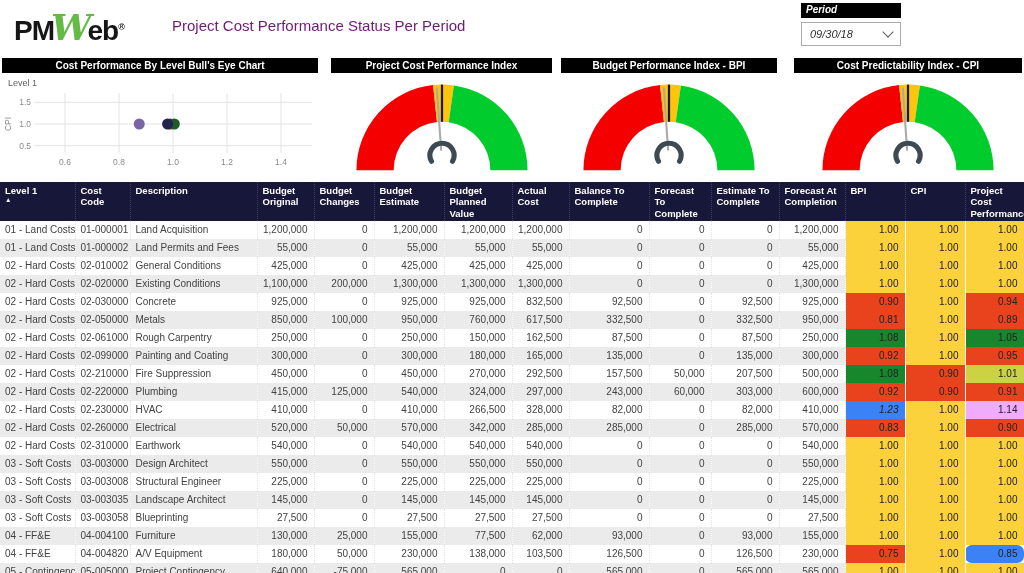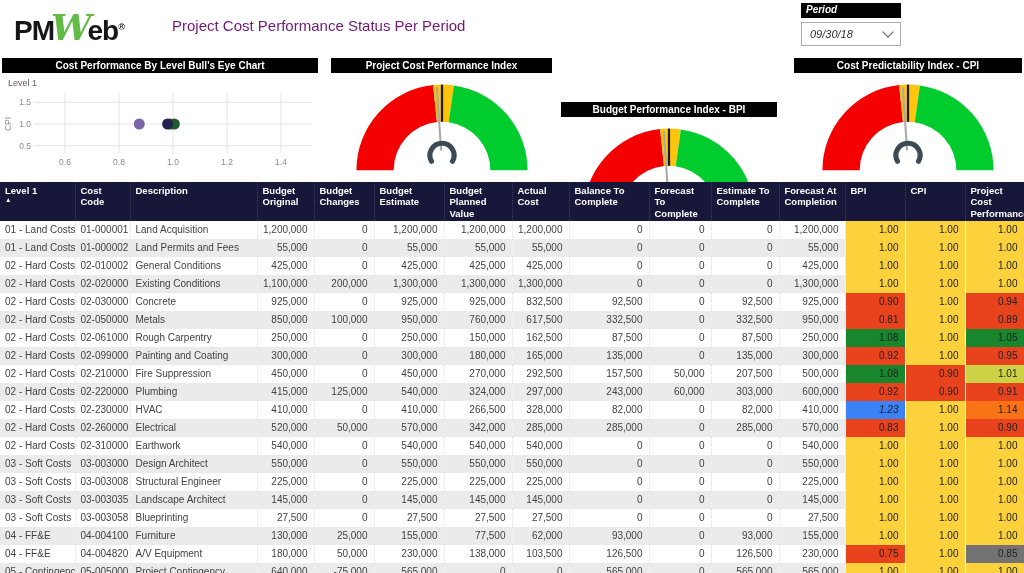--- a/index.html
+++ b/index.html
@@ -21,21 +21,21 @@
               display:flex;align-items:center;justify-content:space-between;
               padding:0 8px;font-size:11px;color:#323130;cursor:pointer;}
   .chev{width:7px;height:7px;border-right:1.5px solid #5f5f5f;border-bottom:1.5px solid #5f5f5f;
         transform:rotate(45deg);margin-top:-4px;flex:none;}
   
   .panel{position:absolute;top:58px;height:120px;}
   .panel-title{background:#000;color:#fff;font-size:10px;font-weight:bold;text-align:center;
                height:15px;line-height:15px;white-space:nowrap;overflow:hidden;}
   .p-bullseye{left:2px;width:316px;}
   .p-g1{left:331px;width:221px;}
-  .p-g2{left:561px;width:216px;margin-top:44px;}
+  .p-g2{left:561px;width:216px;}
   .p-g3{left:794px;width:228px;}
   .legend-row{display:flex;align-items:center;font-size:9px;color:#605e5c;
               padding:5px 4px 0 6px;white-space:nowrap;overflow:hidden;}
   .legend-title{margin-right:7px;}
   .lg-item{display:flex;align-items:center;margin-right:8px;cursor:pointer;}
   .lg-dot{width:8px;height:8px;border-radius:50%;margin-right:3px;flex:none;}
   .gauge-svg{display:block;margin:4px auto 0 auto;}
   
   .grid{position:absolute;top:182px;left:0;width:1024px;border-collapse:collapse;
         table-layout:fixed;font-size:10px;}
@@ -346,21 +346,21 @@
           <td class="num">0</td>
           <td class="num">410,000</td>
           <td class="num">266,500</td>
           <td class="num">328,000</td>
           <td class="num">82,000</td>
           <td class="num">0</td>
           <td class="num">82,000</td>
           <td class="num">410,000</td>
           <td class="kpi" style="background: #3b82f6; font-style: italic;">1.23</td>
           <td class="kpi" style="background: rgb(251, 209, 60);">1.00</td>
-          <td class="kpi" style="background: #f97316;">1.14</td>
+          <td class="kpi" style="background: #f0abfc;">1.14</td>
         </tr>
         <tr>
           <td>02 - Hard Costs</td>
           <td>02-260000</td>
           <td>Electrical</td>
           <td class="num">520,000</td>
           <td class="num">50,000</td>
           <td class="num">570,000</td>
           <td class="num">342,000</td>
           <td class="num">285,000</td>
@@ -482,21 +482,21 @@
           <td class="num">50,000</td>
           <td class="num">230,000</td>
           <td class="num">138,000</td>
           <td class="num">103,500</td>
           <td class="num">126,500</td>
           <td class="num">0</td>
           <td class="num">126,500</td>
           <td class="num">230,000</td>
           <td class="kpi" style="background: rgb(232, 67, 28);">0.75</td>
           <td class="kpi" style="background: rgb(251, 209, 60);">1.00</td>
-          <td class="kpi" style="background: #737373;">0.85</td>
+          <td class="kpi" style="background: #3b82f6; border-radius: 7px;">0.85</td>
         </tr>
         <tr>
           <td>05 - Contingency</td>
           <td>05-005000</td>
           <td>Project Contingency</td>
           <td class="num">640,000</td>
           <td class="num">-75,000</td>
           <td class="num">565,000</td>
           <td class="num">0</td>
           <td class="num">0</td>

